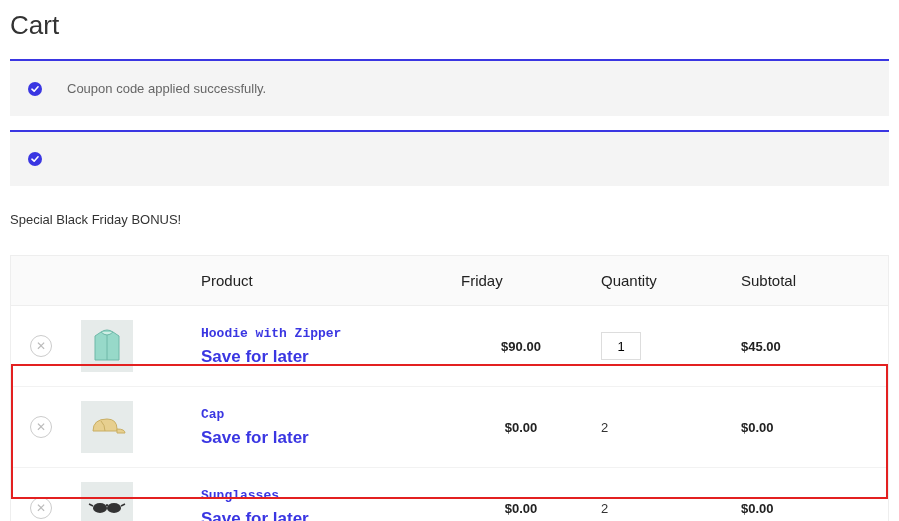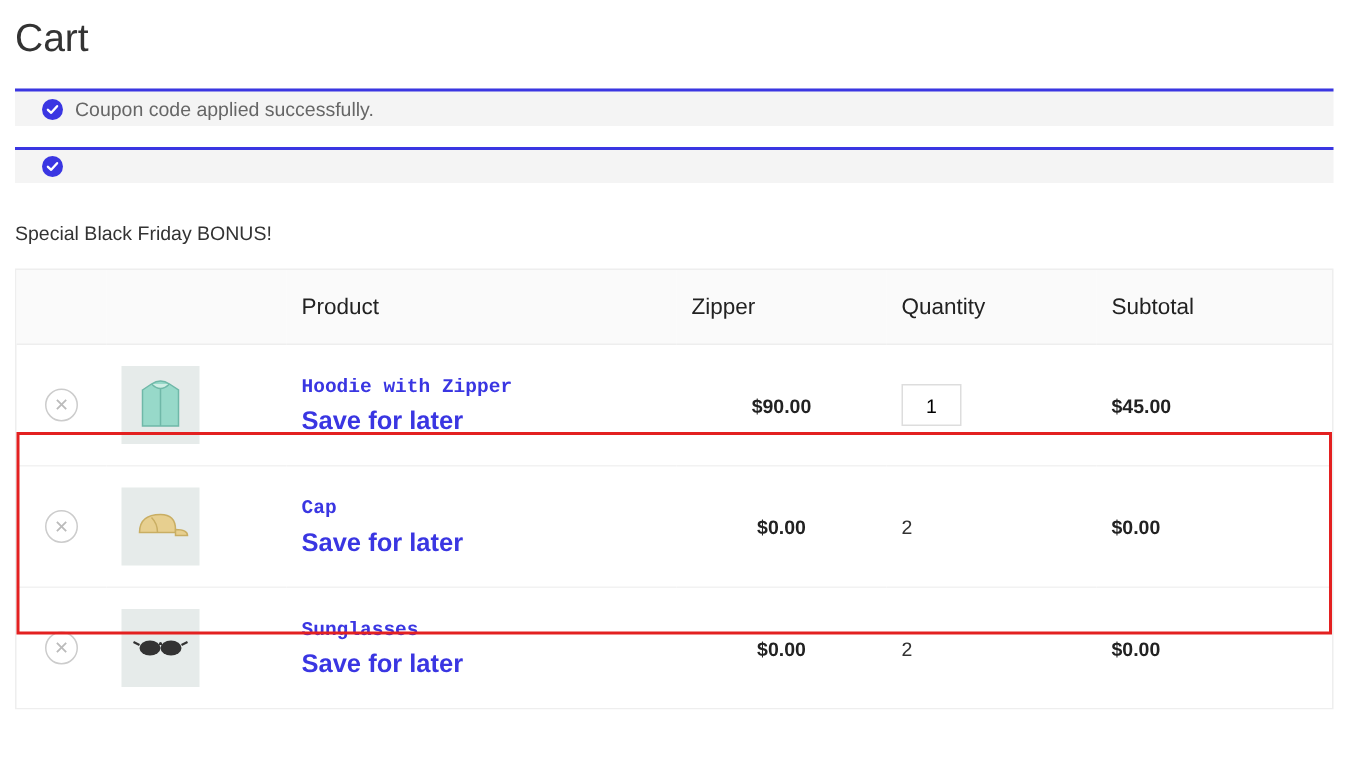--- a/index.html
+++ b/index.html
@@ -13,33 +13,33 @@
     font-size: 26px;
     font-weight: 400;
     color: #333;
     padding: 10px 10px 18px 10px;
     border-radius: 22px;
   }
   .alert {
     margin: 0 10px 14px 10px;
     border-top: 2px solid #3a36e2;
     background: #f4f4f4;
-    padding: 4px 18px;
+    padding: 20px 18px;
     display: flex;
     align-items: center;
-    gap: 8px;
+    gap: 25px;
     font-size: 13px;
     color: #666;
   }
   .check-icon {
     width: 14px; height: 14px;
     display: inline-flex; align-items: center; justify-content: center;
   }
   .bonus-text {
-    margin: 26px 10px 16px 10px;
+    margin: 26px 10px 28px 10px;
     font-size: 13px;
     color: #333;
   }
   .cart-wrap {
     margin: 0 10px;
     border: 1px solid #eee;
     position: relative;
     background: #fff;
   }
   table.cart {
@@ -153,21 +153,21 @@
 
 <div class="bonus-text">Special Black Friday BONUS!</div>
 
 <div class="cart-wrap">
   <table class="cart">
     <thead>
       <tr>
         <th class="col-remove"></th>
         <th class="col-thumb"></th>
         <th class="col-product">Product</th>
-        <th class="col-price">Zipper</th>
+        <th class="col-price">Friday</th>
         <th class="col-qty">Quantity</th>
         <th class="col-sub">Subtotal</th>
       </tr>
     </thead>
     <tbody>
 
       <tr>
         <td class="col-remove">
           <span class="remove-btn">
             <span>✕</span>

